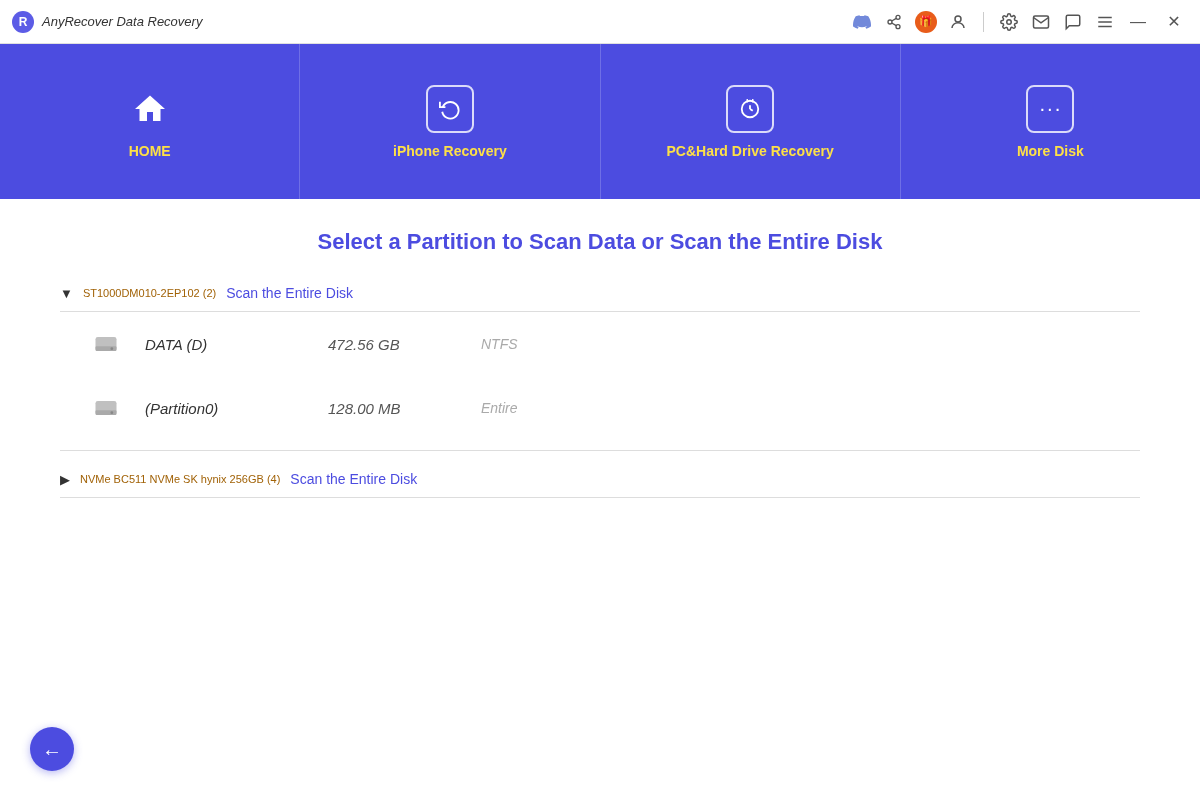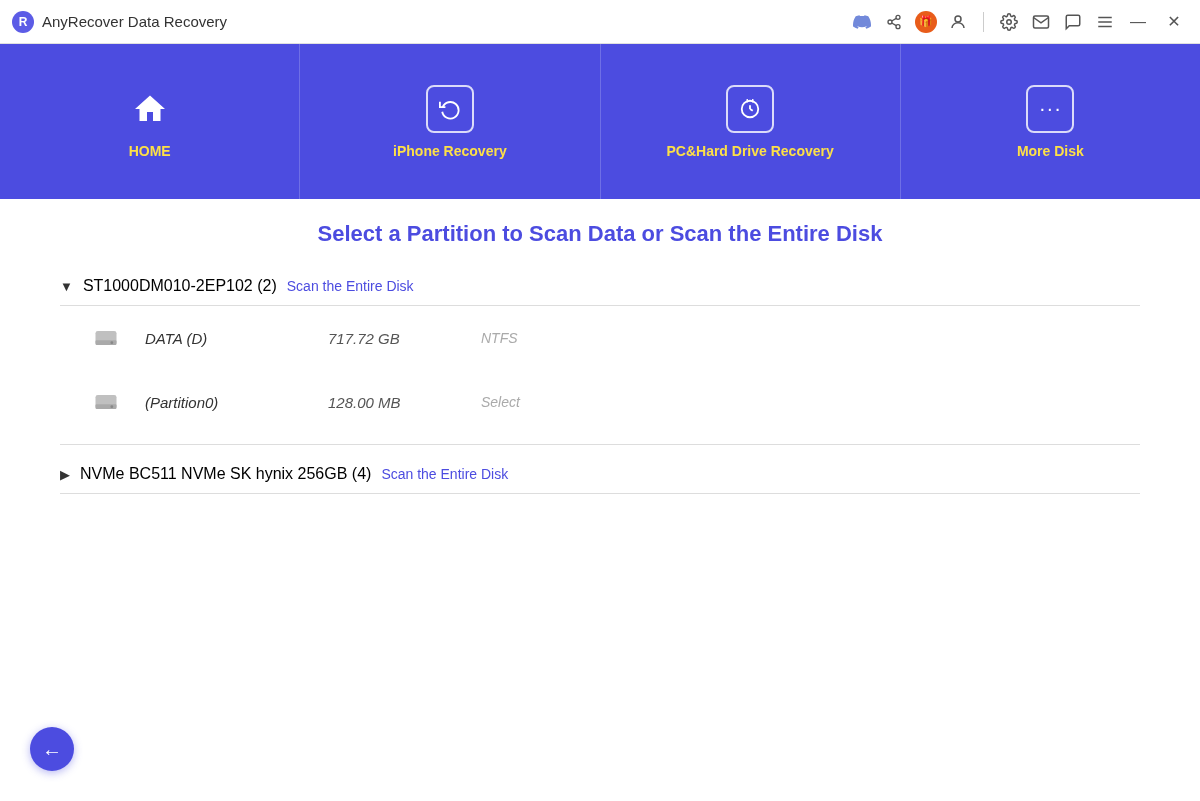--- a/index.html
+++ b/index.html
@@ -24,23 +24,24 @@
       width: 22px;
       height: 22px;
       background: #5c5ce6;
       border-radius: 50%;
       display: flex; align-items: center; justify-content: center;
       color: #fff;
       font-size: 12px;
       font-weight: bold;
     }
     .title-bar-app-name {
-      font-size: 15px;
+      font-size: 13px;
       color: #333;
       font-weight: 500;
+      font-style: italic;
     }
     .title-bar-icons {
       display: flex;
       align-items: center;
       gap: 10px;
     }
     .title-bar-icon {
       width: 22px;
       height: 22px;
       display: flex;
@@ -119,21 +120,21 @@
       font-size: 22px;
     }
     .nav-label {
       font-size: 14px;
       color: #fde047;
       font-weight: 700;
     }
 
     
     .main-content {
-      padding: 22px 60px;
+      padding: 30px 60px;
     }
     .page-title {
       text-align: center;
       font-size: 22px;
       color: #4c4ce0;
       font-weight: 600;
       margin-bottom: 30px;
     }
 
     
@@ -147,22 +148,22 @@
       padding-bottom: 10px;
       border-bottom: 1px solid #ddd;
       margin-bottom: 0;
     }
     .disk-arrow {
       font-size: 13px;
       color: #333;
       cursor: pointer;
     }
     .disk-name {
-      font-size: 16px;
-      color: #000000;
+      font-size: 11px;
+      color: #a16207;
       font-weight: 500;
     }
     .scan-link {
       color: #4c4ce0;
       font-size: 14px;
       cursor: pointer;
       text-decoration: none;
       font-weight: 500;
     }
 
@@ -346,35 +347,35 @@
 
       <div class="partition-row">
         <div class="partition-icon">
           <svg width="28" height="28" viewBox="0 0 24 24">
             <rect x="3" y="6" width="18" height="12" rx="2" fill="#c0c0c0"></rect>
             <rect x="3" y="14" width="18" height="4" rx="1" fill="#aaa"></rect>
             <circle cx="17" cy="16" r="1.2" fill="#888"></circle>
           </svg>
         </div>
         <span class="partition-name">DATA (D)</span>
-        <span class="partition-size">717.72 GB</span>
+        <span class="partition-size">472.56 GB</span>
         <span class="partition-type">NTFS</span>
       </div>
 
       <div class="partition-row">
         <div class="partition-icon">
           <svg width="28" height="28" viewBox="0 0 24 24">
             <rect x="3" y="6" width="18" height="12" rx="2" fill="#c0c0c0"></rect>
             <rect x="3" y="14" width="18" height="4" rx="1" fill="#aaa"></rect>
             <circle cx="17" cy="16" r="1.2" fill="#888"></circle>
           </svg>
         </div>
         <span class="partition-name">(Partition0)</span>
         <span class="partition-size">128.00 MB</span>
-        <span class="partition-type">Select</span>
+        <span class="partition-type">Entire</span>
       </div>
     </div>
   </div>
 
   <div class="disk-section collapsed">
     <div class="disk-header" style="border-bottom: 1px solid #ddd; padding-bottom: 10px;">
       <span class="disk-arrow" style="color:#333;">▶</span>
       <span class="disk-name">NVMe BC511 NVMe SK hynix 256GB (4)</span>
       <a class="scan-link">Scan the Entire Disk</a>
     </div>

